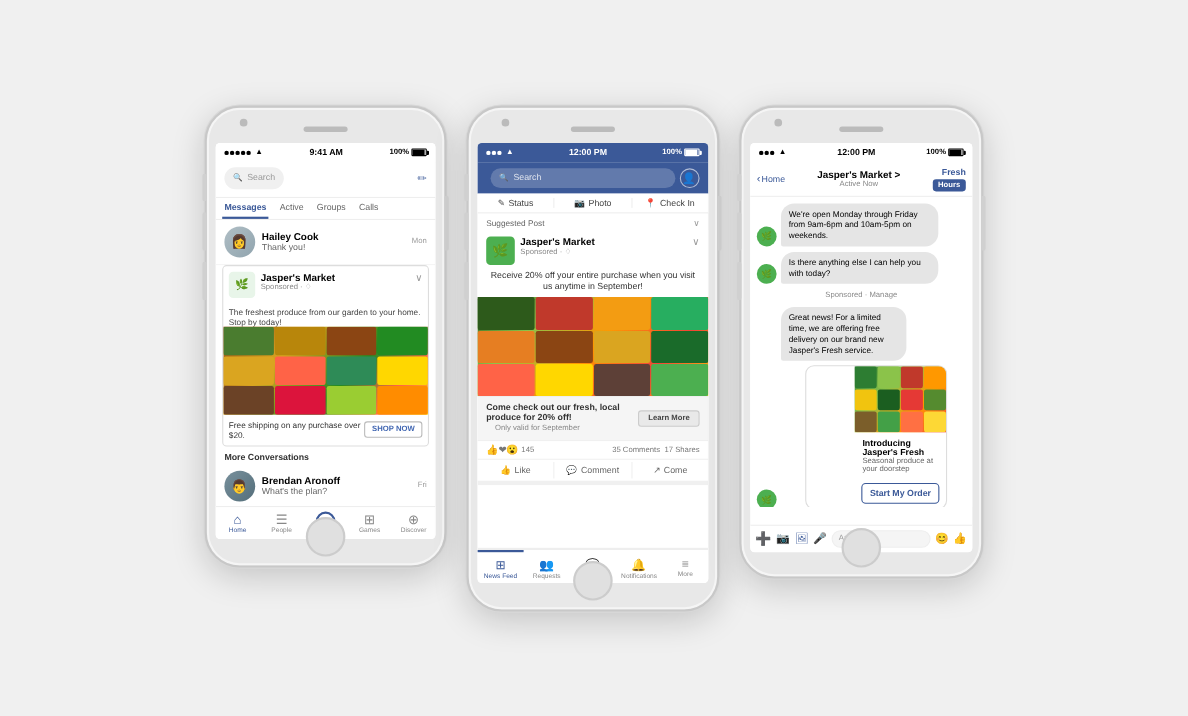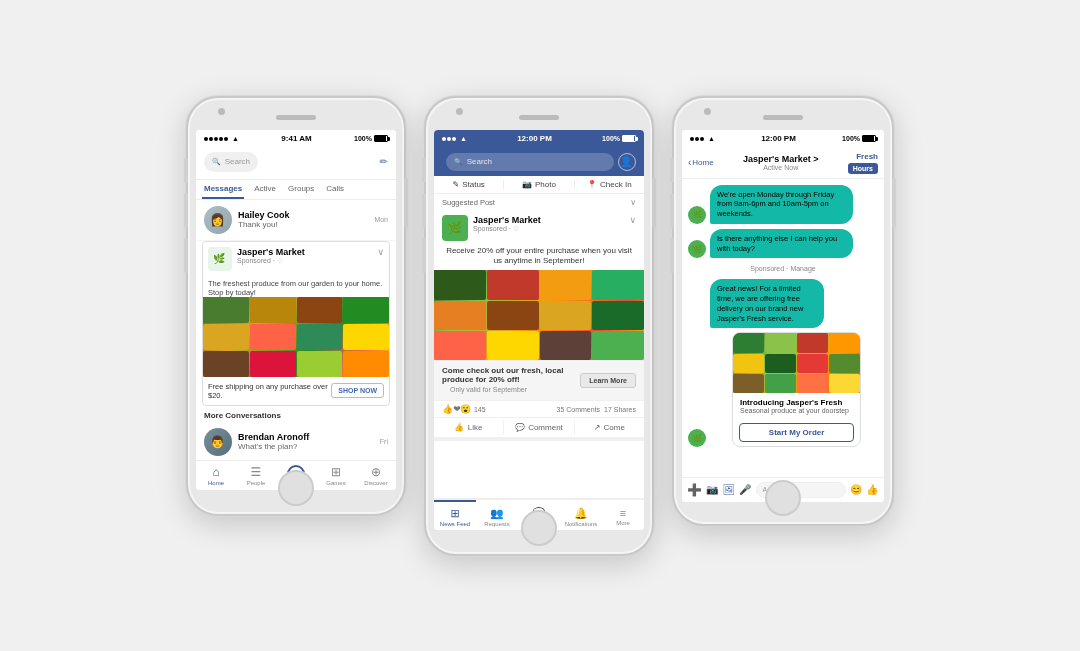--- a/index.html
+++ b/index.html
@@ -532,21 +532,21 @@
     }
     .msg-bubble {
       max-width: 75%;
       padding: 5px 7px;
       border-radius: 12px;
       font-size: 7.5px;
       line-height: 1.3;
       color: #000;
     }
     .msg-received {
-      background: #14b8a6;
+      background: #e5e5e5;
       align-self: flex-start;
       border-radius: 12px 12px 12px 2px;
     }
     .msg-row {
       display: flex;
       align-items: flex-end;
       gap: 4px;
     }
     .msg-row.received { justify-content: flex-start; }
     .chat-avatar {
@@ -569,20 +569,21 @@
       padding: 2px 0;
     }
     .msg-card {
       background: #fff;
       border: 1px solid #ddd;
       border-radius: 8px;
       overflow: hidden;
       max-width: 85%;
       align-self: flex-start;
       margin-left: 22px;
+      padding-left: 44px;
     }
     .msg-card-image {
       width: 100%;
       height: 60px;
       background: linear-gradient(135deg, #2d7d32, #8BC34A, #FF9800, #f44336);
       overflow: hidden;
       position: relative;
     }
     .msg-card-body {
       padding: 5px 7px;

